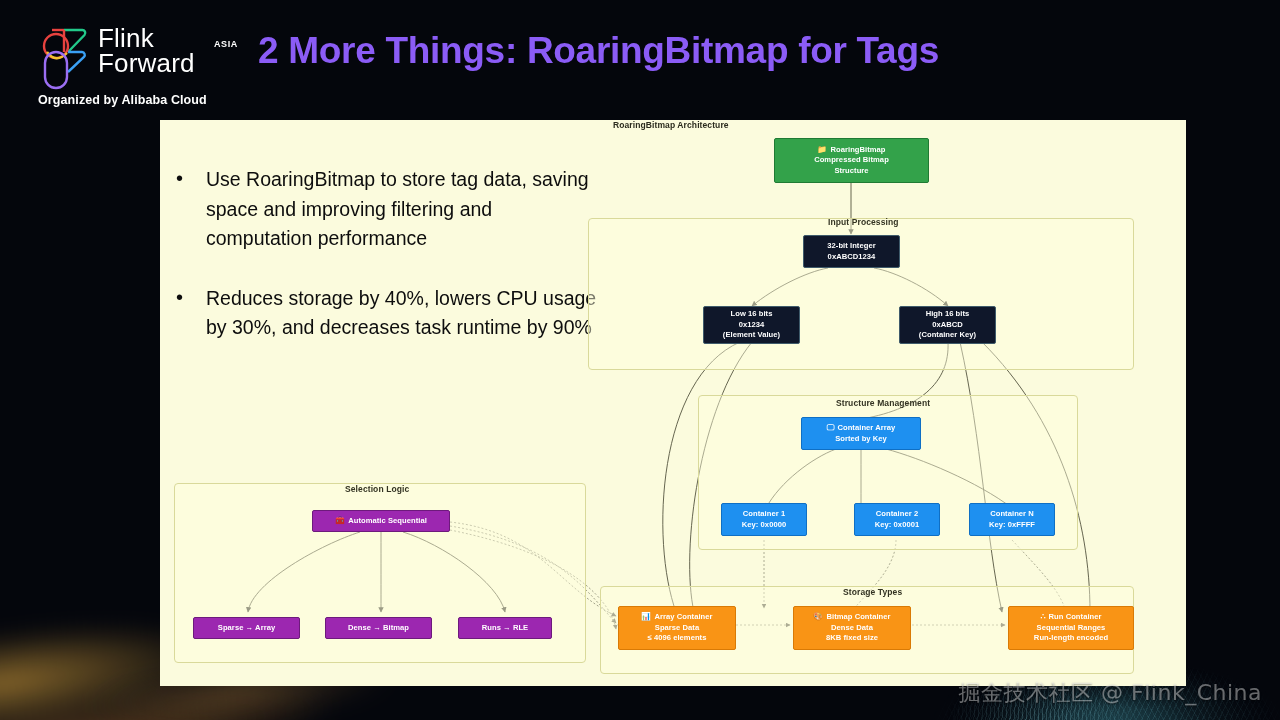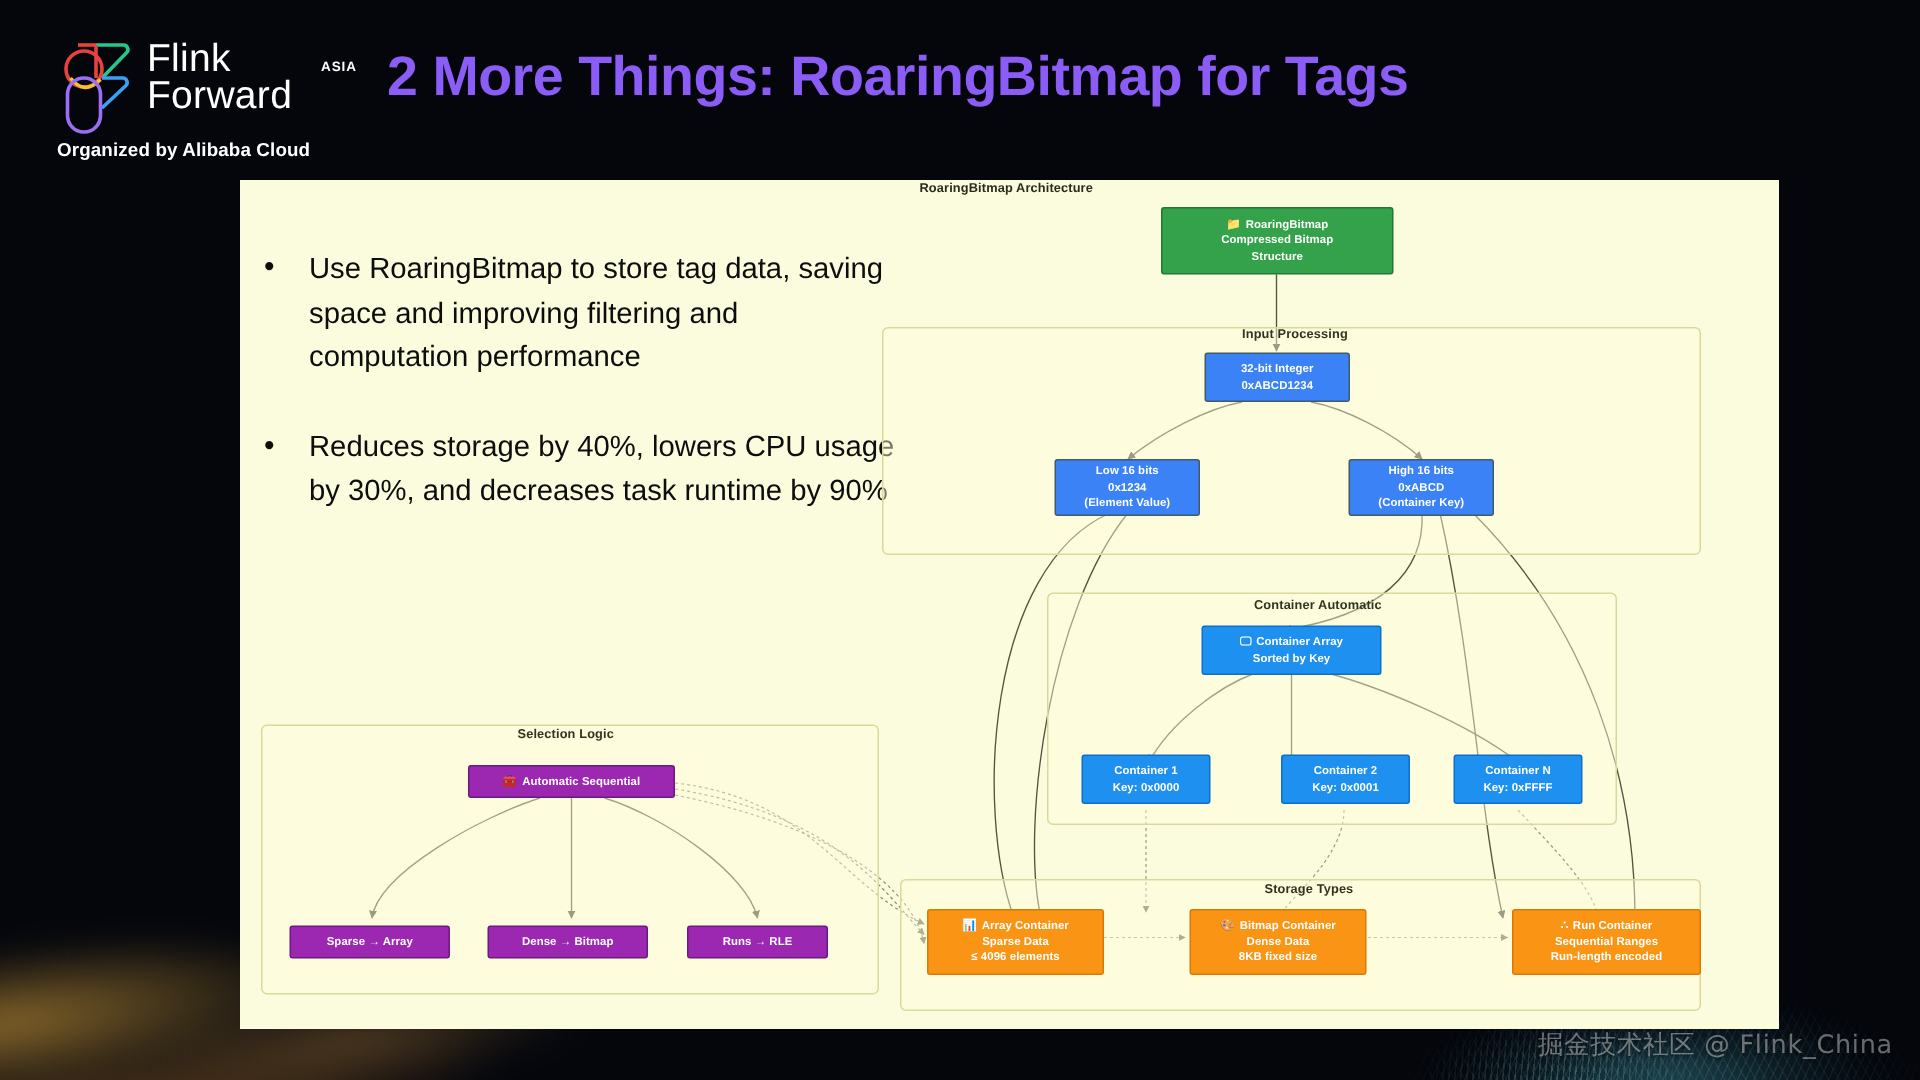--- a/index.html
+++ b/index.html
@@ -188,31 +188,31 @@
     line-height: 10.6px;
     letter-spacing: 0.05px;
     border-radius: 2px;
     padding: 2px 4px;
   }
   .node .line { white-space: nowrap; }
   .node .hline { display: flex; align-items: center; gap: 3px; }
   .node .ico { font-size: 8px; line-height: 1; }
 
   .n-green  { background: #33a24a; border: 1.2px solid #1f7a33; }
-  .n-slate  { background: #3b82f6; border: 1.2px solid #3f5b6b; }
+  .n-slate  { background: #0f172a; border: 1.2px solid #3f5b6b; }
   .n-blue   { background: #1e90f0; border: 1.2px solid #0f6fc4; }
   .n-purple { background: #9c27b0; border: 1.2px solid #6d1a7c; }
   .n-orange { background: #f99415; border: 1.2px solid #d97a05; }
 
   
   .watermark {
     position: absolute;
     right: 18px;
     bottom: 12px;
-    font-size: 17px;
+    font-size: 22px;
     font-weight: 400;
     color: rgba(255,255,255,0.40);
     text-shadow: 0 1px 2px rgba(0,0,0,0.45);
     letter-spacing: 0.5px;
     white-space: nowrap;
     font-family: "DejaVu Sans", sans-serif;
   }
 </style>
 </head>
 <body>
@@ -300,21 +300,21 @@
         <path d="M852,420 C880,450 900,470 906,492"></path>
         <path d="M568,505 L630,505"></path>
         <path d="M736,505 L845,505"></path>
       </g>
     </svg>
 
     <div class="cluster-box" style="left:428px; top:98px; width:546px; height:152px;"></div>
     <div class="cluster-label" style="left:668px; top:97px;">Input Processing</div>
 
     <div class="cluster-box" style="left:538px; top:275px; width:380px; height:155px;"></div>
-    <div class="cluster-label" style="left:676px; top:278px;">Container Automatic</div>
+    <div class="cluster-label" style="left:676px; top:278px;">Structure Management</div>
 
     <div class="cluster-box" style="left:14px; top:363px; width:412px; height:180px;"></div>
     <div class="cluster-label" style="left:185px; top:364px;">Selection Logic</div>
 
     <div class="cluster-box" style="left:440px; top:466px; width:534px; height:88px;"></div>
     <div class="cluster-label" style="left:683px; top:467px;">Storage Types</div>
 
     <div class="node n-green" style="left:614px; top:18px; width:155px; height:45px;">
       <div class="hline">
         <span class="ico">📁</span>

